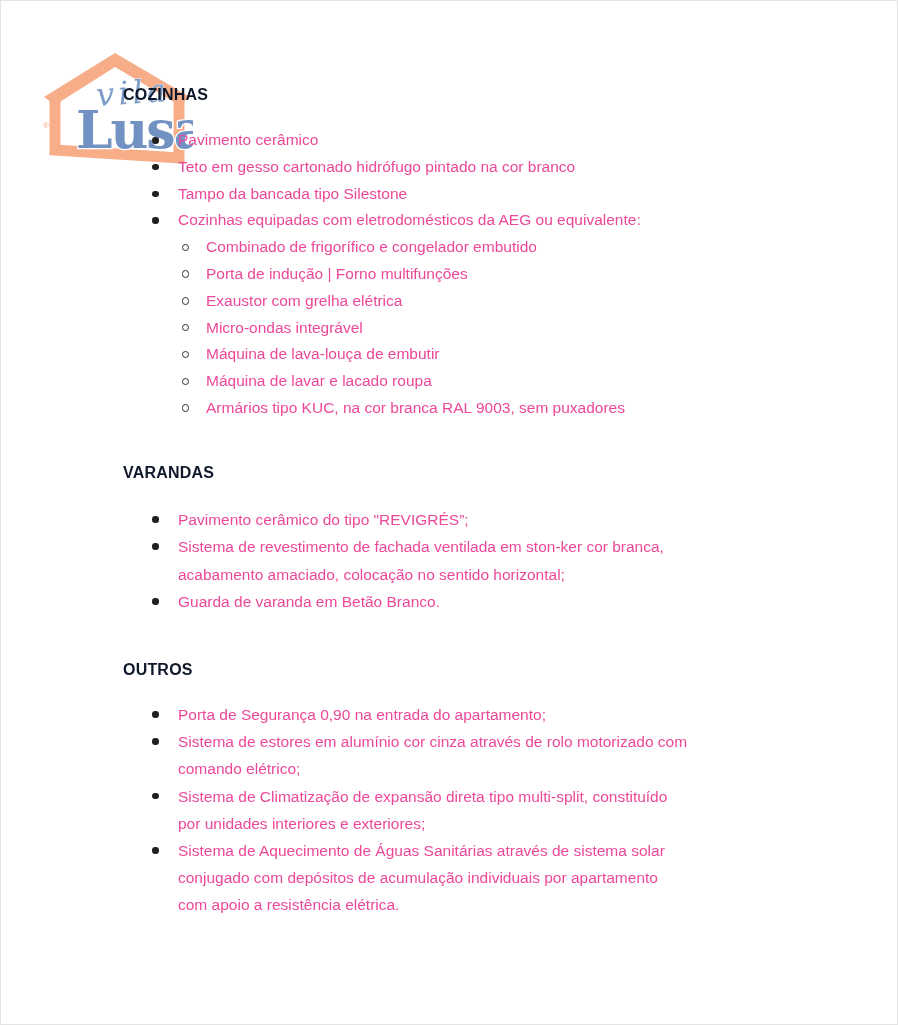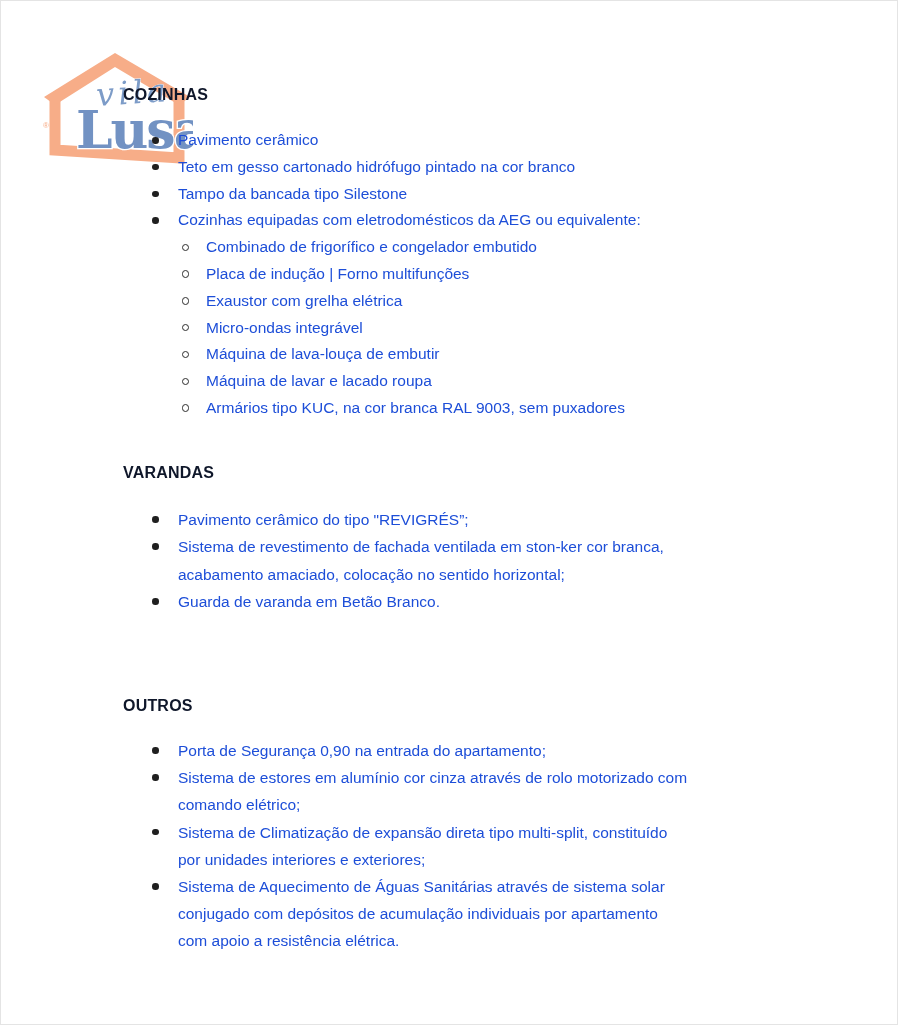--- a/index.html
+++ b/index.html
@@ -7,21 +7,21 @@
     position:relative; width:898px; height:1025px; box-sizing:border-box;
     background:#ffffff; border:1px solid #e4e4e4; overflow:hidden;
     font-family:"Liberation Sans", sans-serif; color:#1f1f1f;
   }
   .logo { position:absolute; left:42px; top:50px; width:150px; height:115px; z-index:1; }
   #sections { position:relative; z-index:2; }
   .doc-section { position:absolute; left:122px; width:710px; }
   .doc-heading { margin:0; font-size:16px; line-height:20px; font-weight:bold; letter-spacing:0.2px; color:#0f172a; }
   ul.main { list-style:none; margin:0; padding:0 0 0 55px; }
   ul.sub  { list-style:none; margin:0; padding:0 0 0 28px; }
-  li { position:relative; font-size:15.5px; line-height:var(--lh,27px); color:#1d4ed8; }
+  li { position:relative; font-size:15.5px; line-height:var(--lh,27px); color:#ec4899; }
   li > span { white-space:pre-line; }
   ul.main > li::before {
     content:""; position:absolute; left:-26px; top:10px;
     width:6.5px; height:6.5px; border-radius:50%; background:#1f1f1f;
   }
   ul.sub > li::before {
     content:""; position:absolute; left:-24px; top:9.5px;
     width:7.4px; height:7.4px; border-radius:50%; box-sizing:border-box;
     border:1.4px solid #2e2e2e; background:transparent;
   }
@@ -46,39 +46,39 @@
 
   <div id="sections">
       <section class="doc-section" style="top: 84px; --lh: 26.8px;">
         <h3 class="doc-heading">COZINHAS</h3>
         <ul class="main" style="margin-top: 22px;">
           <li><span>Pavimento cerâmico</span></li>
           <li><span>Teto em gesso cartonado hidrófugo pintado na cor branco</span></li>
           <li><span>Tampo da bancada tipo Silestone</span></li>
           <li><span>Cozinhas equipadas com eletrodomésticos da AEG ou equivalente:</span><ul class="sub">
               <li><span>Combinado de frigorífico e congelador embutido</span></li>
-              <li><span>Placa de indução | Forno multifunções</span></li>
+              <li><span>Porta de indução | Forno multifunções</span></li>
               <li><span>Exaustor com grelha elétrica</span></li>
               <li><span>Micro-ondas integrável</span></li>
               <li><span>Máquina de lava-louça de embutir</span></li>
               <li><span>Máquina de lavar e lacado roupa</span></li>
               <li><span>Armários tipo KUC, na cor branca RAL 9003, sem puxadores</span></li>
             </ul></li>
         </ul>
       </section>
       <section class="doc-section" style="top: 462px; --lh: 27.4px;">
         <h3 class="doc-heading">VARANDAS</h3>
         <ul class="main" style="margin-top: 23px;">
           <li><span>Pavimento cerâmico do tipo "REVIGRÉS”;</span></li>
           <li><span>Sistema de revestimento de fachada ventilada em ston-ker cor branca,
 acabamento amaciado, colocação no sentido horizontal;</span></li>
           <li><span>Guarda de varanda em Betão Branco.</span></li>
         </ul>
       </section>
-      <section class="doc-section" style="top: 695px; --lh: 27.2px;">
+      <section class="doc-section" style="top: 659px; --lh: 27.2px;">
         <h3 class="doc-heading">OUTROS</h3>
         <ul class="main" style="margin-top: 21px;">
           <li><span>Porta de Segurança 0,90 na entrada do apartamento;</span></li>
           <li><span>Sistema de estores em alumínio cor cinza através de rolo motorizado com
 comando elétrico;</span></li>
           <li><span>Sistema de Climatização de expansão direta tipo multi-split, constituído
 por unidades interiores e exteriores;</span></li>
           <li><span>Sistema de Aquecimento de Águas Sanitárias através de sistema solar
 conjugado com depósitos de acumulação individuais por apartamento
 com apoio a resistência elétrica.</span></li>

